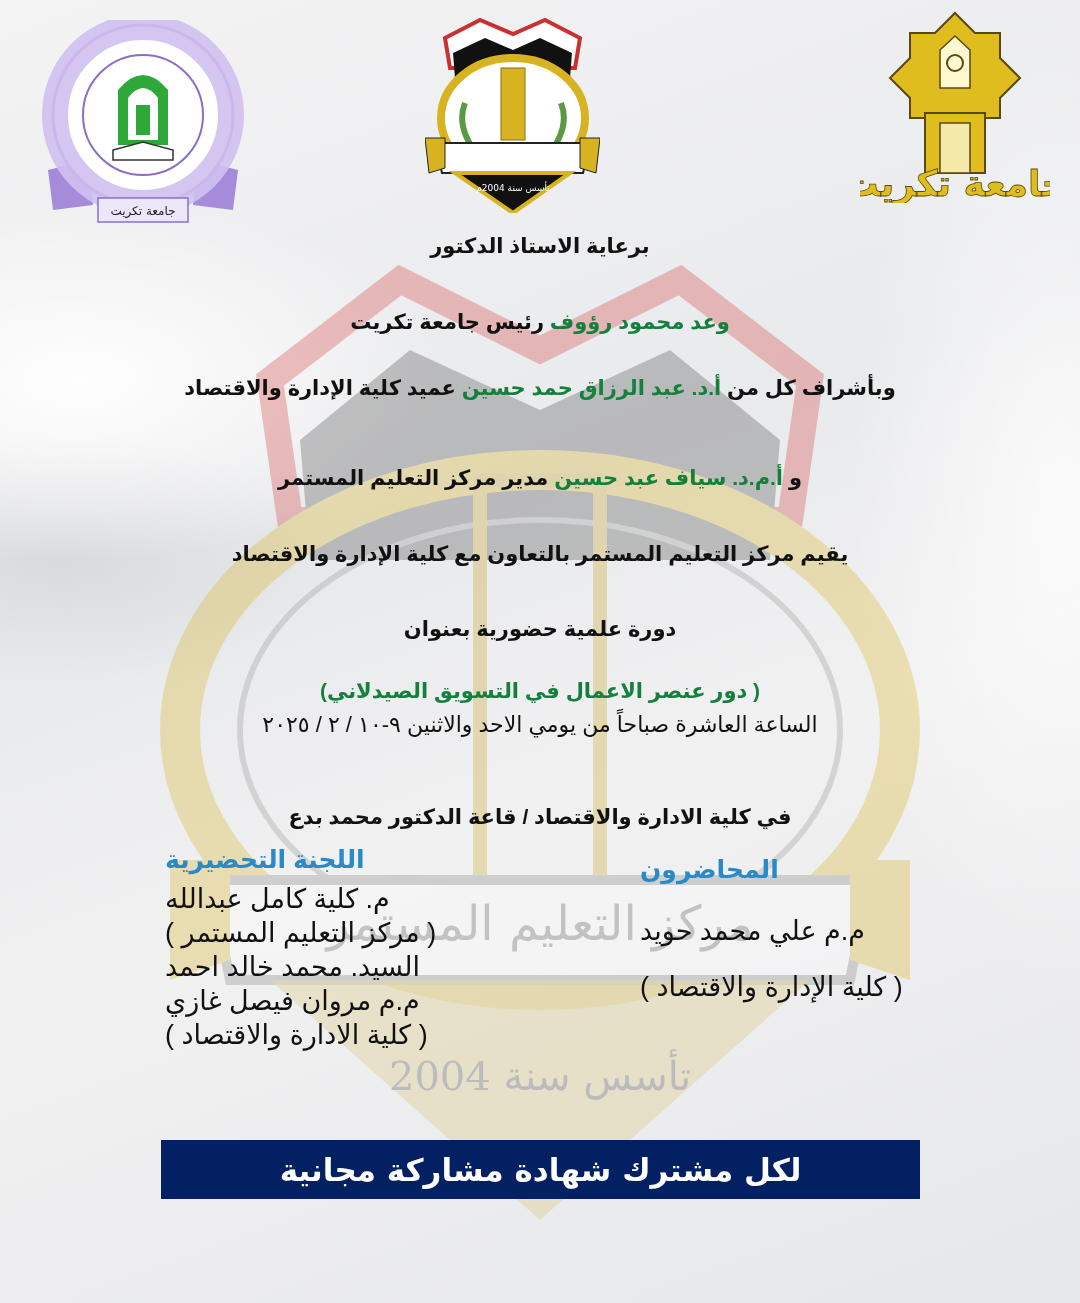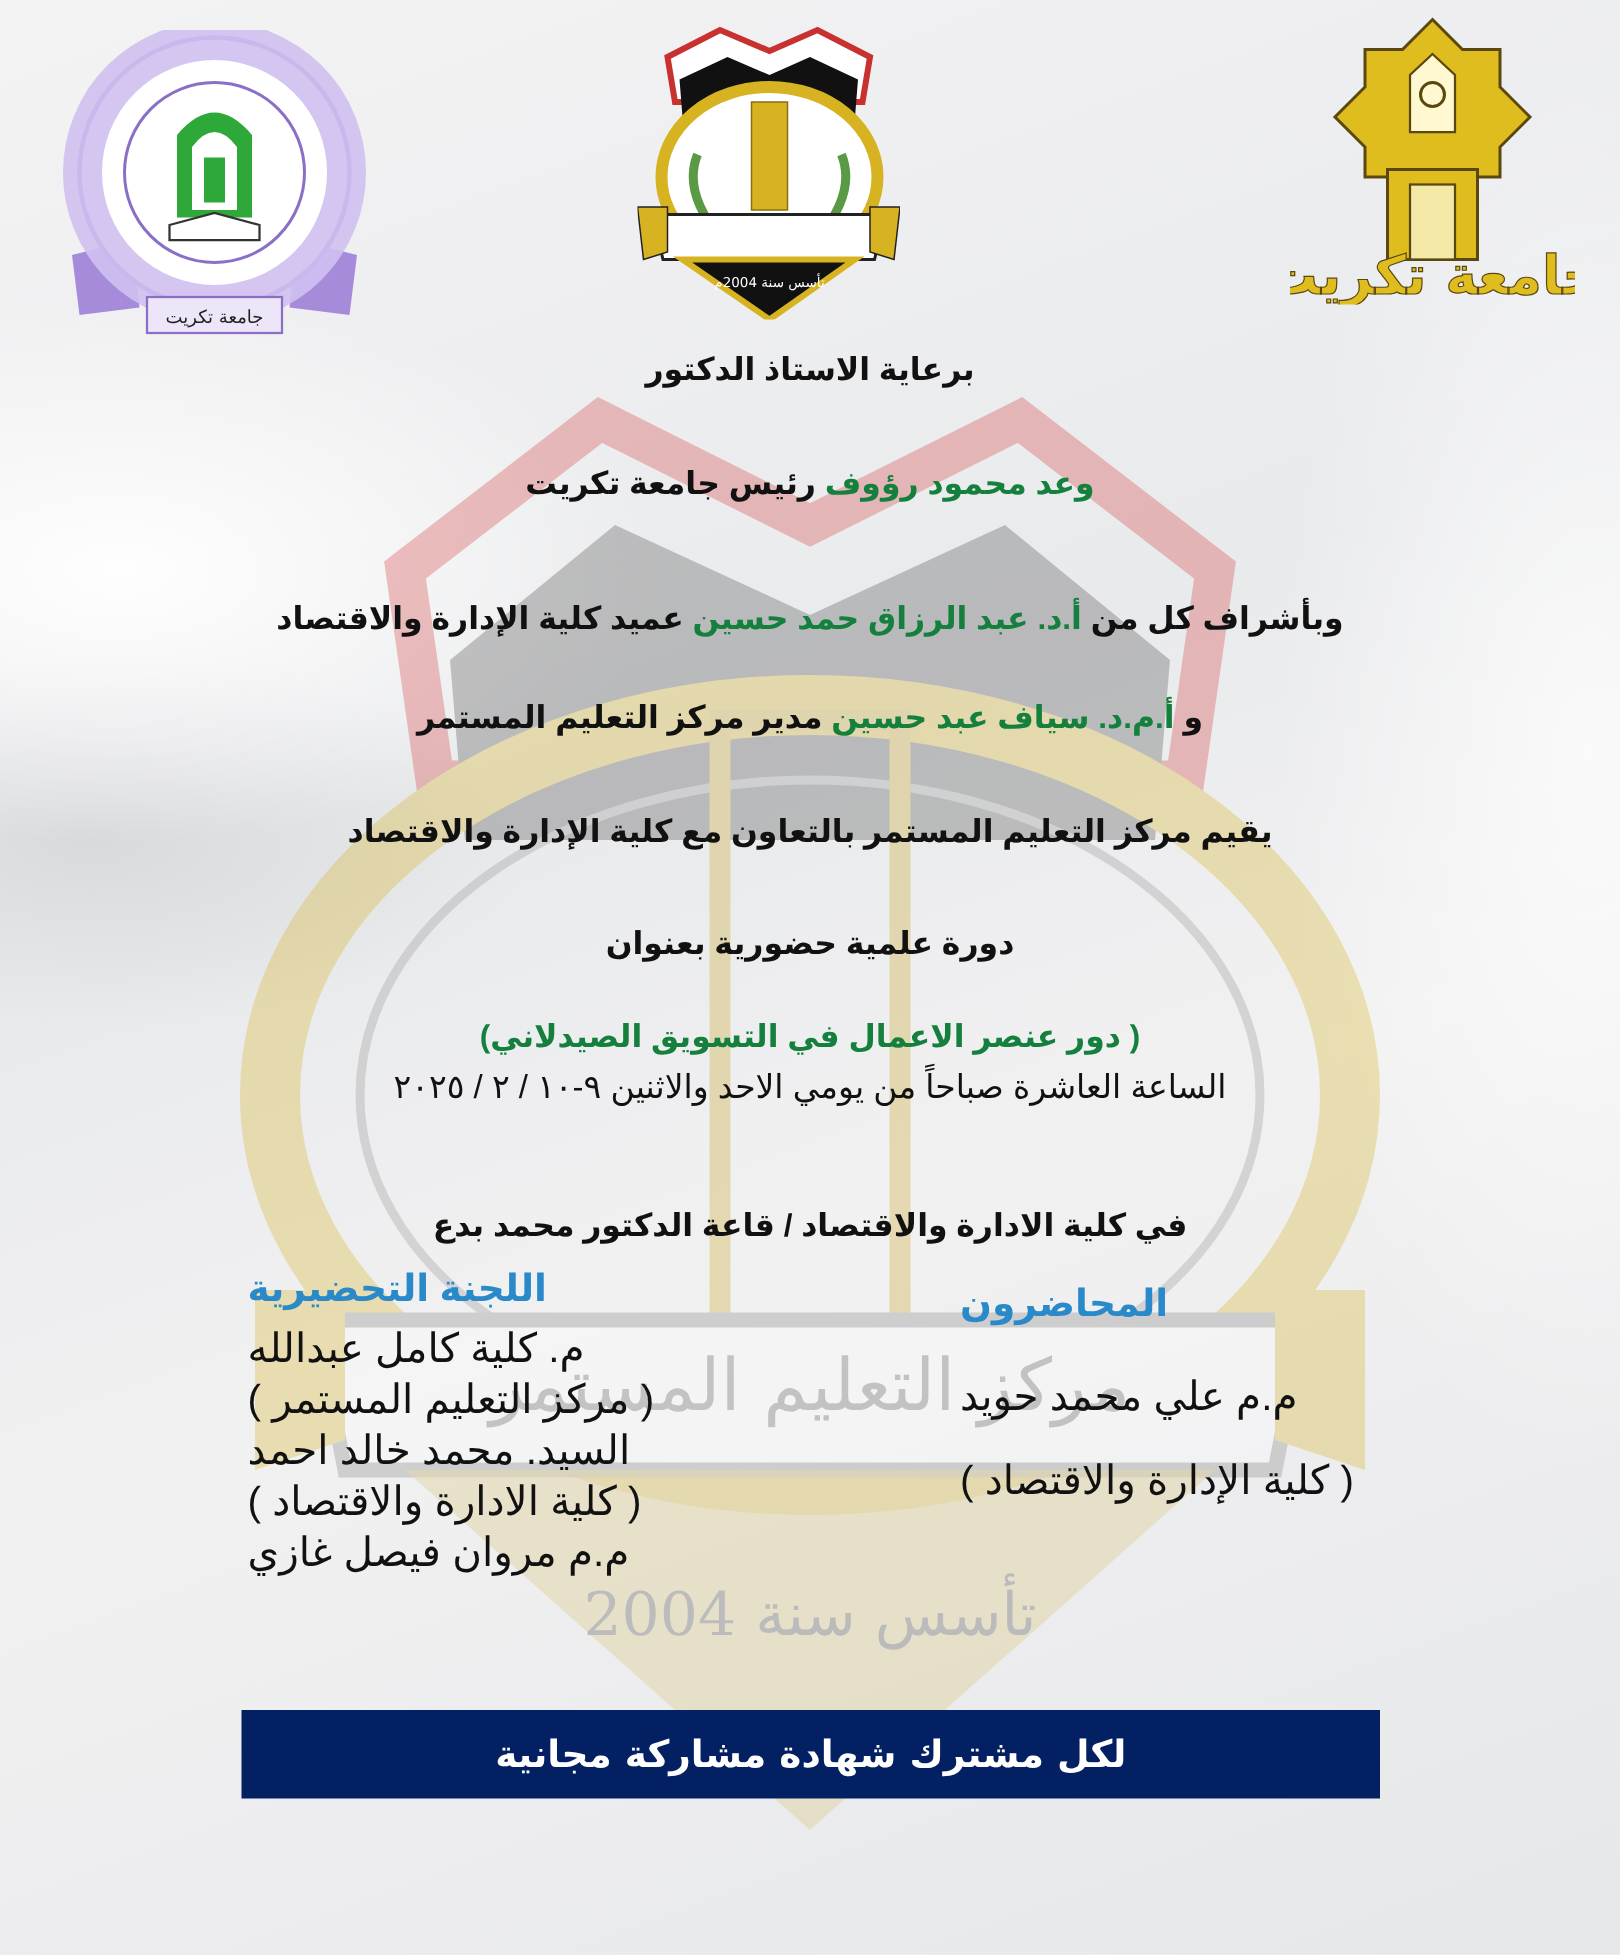--- a/index.html
+++ b/index.html
@@ -36,21 +36,21 @@
   .col { position: absolute; direction: rtl; text-align: left; font-size: 27px; color: #111; line-height: 34px; }
   .col-right { left: 640px; width: 300px; top: 852px; }
   .col-left { left: 165px; width: 300px; top: 842px; }
   .col-head { font-size: 25px; font-weight: bold; color: #2a8ac9; }
 
   .banner {
     position: absolute; left: 161px; top: 1140px; width: 759px; height: 59px;
     background: #032162; display: flex; align-items: center; justify-content: center;
     direction: rtl;
   }
-  .banner span { color: #fff; font-weight: bold; font-size: 25px; letter-spacing: 0.5px; font-family: "DejaVu Sans", sans-serif; }
+  .banner span { color: #fff; font-weight: bold; font-size: 31px; letter-spacing: 0.5px; font-family: "DejaVu Sans", sans-serif; }
 </style>
 </head>
 <body>
 
 <div class="bg-wave"></div>
 
 <svg class="watermark" viewBox="0 0 780 980">
   <path d="M120 120 L250 20 L390 90 L530 20 L660 120 L640 260 L140 260 Z" fill="none" stroke="#d64545" stroke-width="26"></path>
   <path d="M150 180 L260 90 L390 150 L520 90 L630 180 L620 300 L160 300 Z" fill="#555"></path>
   <ellipse cx="390" cy="470" rx="360" ry="260" fill="none" stroke="#d8b52a" stroke-width="40"></ellipse>
@@ -102,21 +102,21 @@
 </div>
 
 <div class="content">
   <div class="line" style="top:234px;">برعاية الاستاذ الدكتور</div>
 
   <div class="line" style="top:310px;">
     <span class="purple">وعد محمود رؤوف</span>
     <span>رئيس جامعة تكريت</span>
   </div>
 
-  <div class="line" style="top:400px;">
+  <div class="line" style="top:376px;">
     <span>وبأشراف كل من</span>
     <span class="purple">أ.د.</span>
     <span class="purple">عبد الرزاق حمد حسين</span>
     <span>عميد كلية الإدارة والاقتصاد</span>
   </div>
 
   <div class="line" style="top:466px;">
     <span>و</span>
     <span class="purple">أ.م.د.</span>
     <span class="purple">سياف عبد حسين</span>
@@ -141,19 +141,19 @@
   <div style="height:22px;"></div>
   <div>( كلية الإدارة والاقتصاد )</div>
 </div>
 
 <div class="col col-left">
   <div class="col-head">اللجنة التحضيرية</div>
   <div style="height:6px;"></div>
   <div>م. كلية كامل عبدالله</div>
   <div>( مركز التعليم المستمر )</div>
   <div>السيد. محمد خالد احمد</div>
+  <div>م.م مروان فيصل غازي</div>
   <div>( كلية الادارة والاقتصاد )</div>
-  <div>م.م مروان فيصل غازي</div>
 </div>
 
 <div class="banner">
   <span>لكل مشترك شهادة مشاركة مجانية</span>
 </div>
 
 </body></html>

